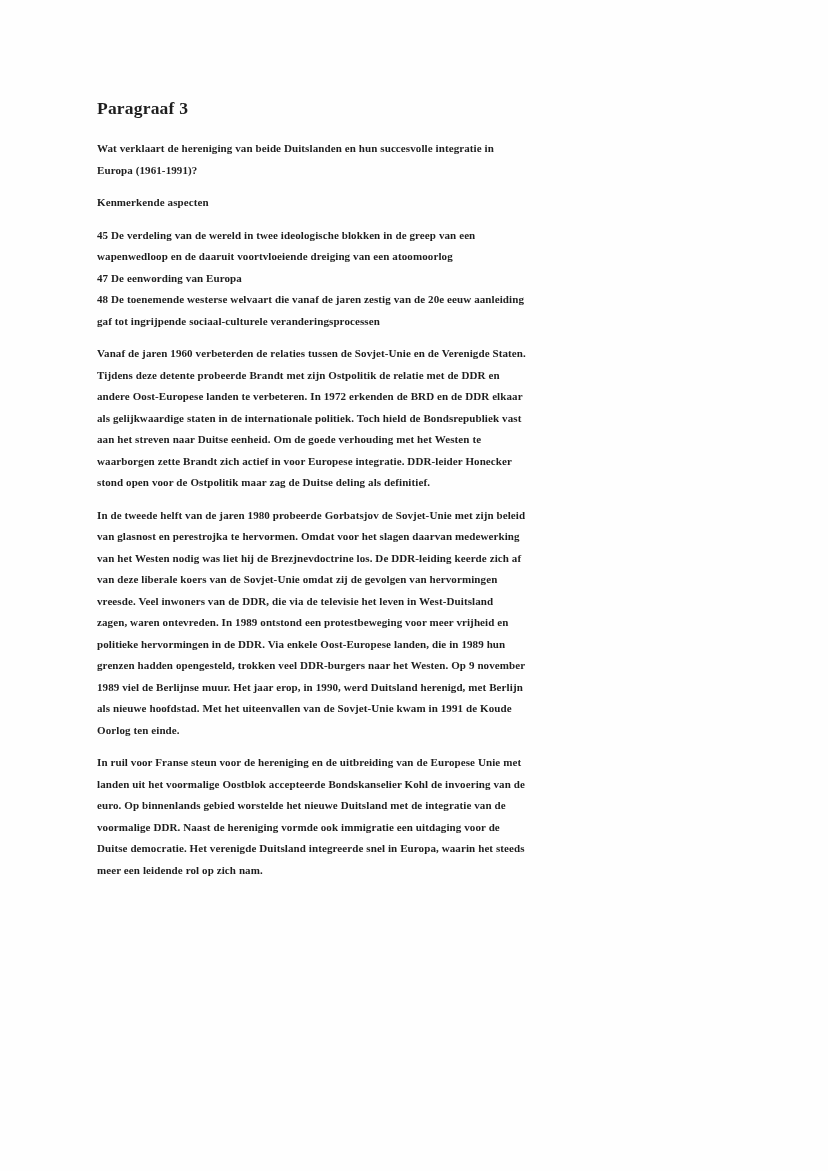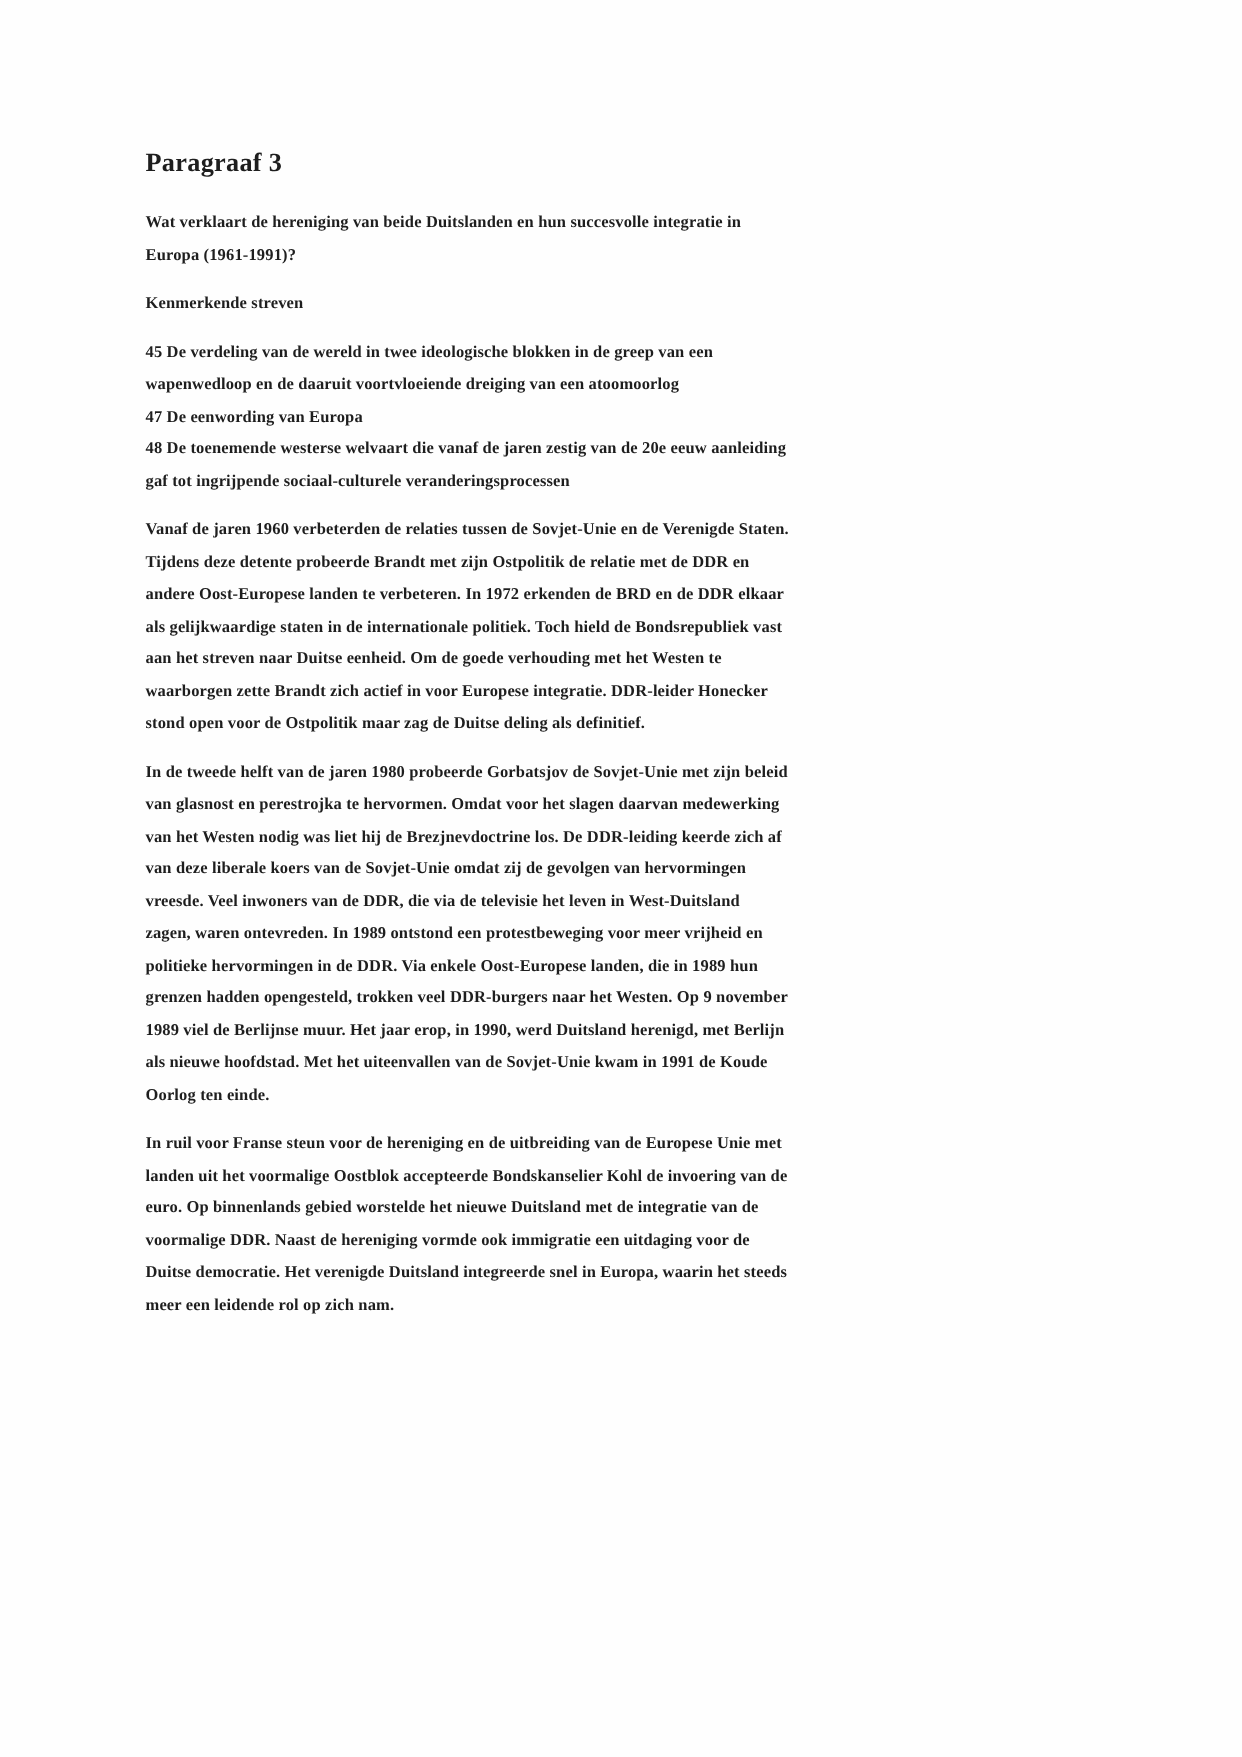--- a/index.html
+++ b/index.html
@@ -42,21 +42,21 @@
 </head>
 <body>
 
 <div class="page">
   <div class="content">
     <h1 class="heading">Paragraaf 3</h1>
 
     <p class="para">Wat verklaart de hereniging van beide Duitslanden en hun succesvolle integratie in
 Europa (1961-1991)?</p>
 
-    <p class="para">Kenmerkende streven</p>
+    <p class="para">Kenmerkende aspecten</p>
 
     <p class="para">45 De verdeling van de wereld in twee ideologische blokken in de greep van een
 wapenwedloop en de daaruit voortvloeiende dreiging van een atoomoorlog
 47 De eenwording van Europa
 48 De toenemende westerse welvaart die vanaf de jaren zestig van de 20e eeuw aanleiding
 gaf tot ingrijpende sociaal-culturele veranderingsprocessen</p>
 
     <p class="para">Vanaf de jaren 1960 verbeterden de relaties tussen de Sovjet-Unie en de Verenigde Staten.
 Tijdens deze detente probeerde Brandt met zijn Ostpolitik de relatie met de DDR en
 andere Oost-Europese landen te verbeteren. In 1972 erkenden de BRD en de DDR elkaar

